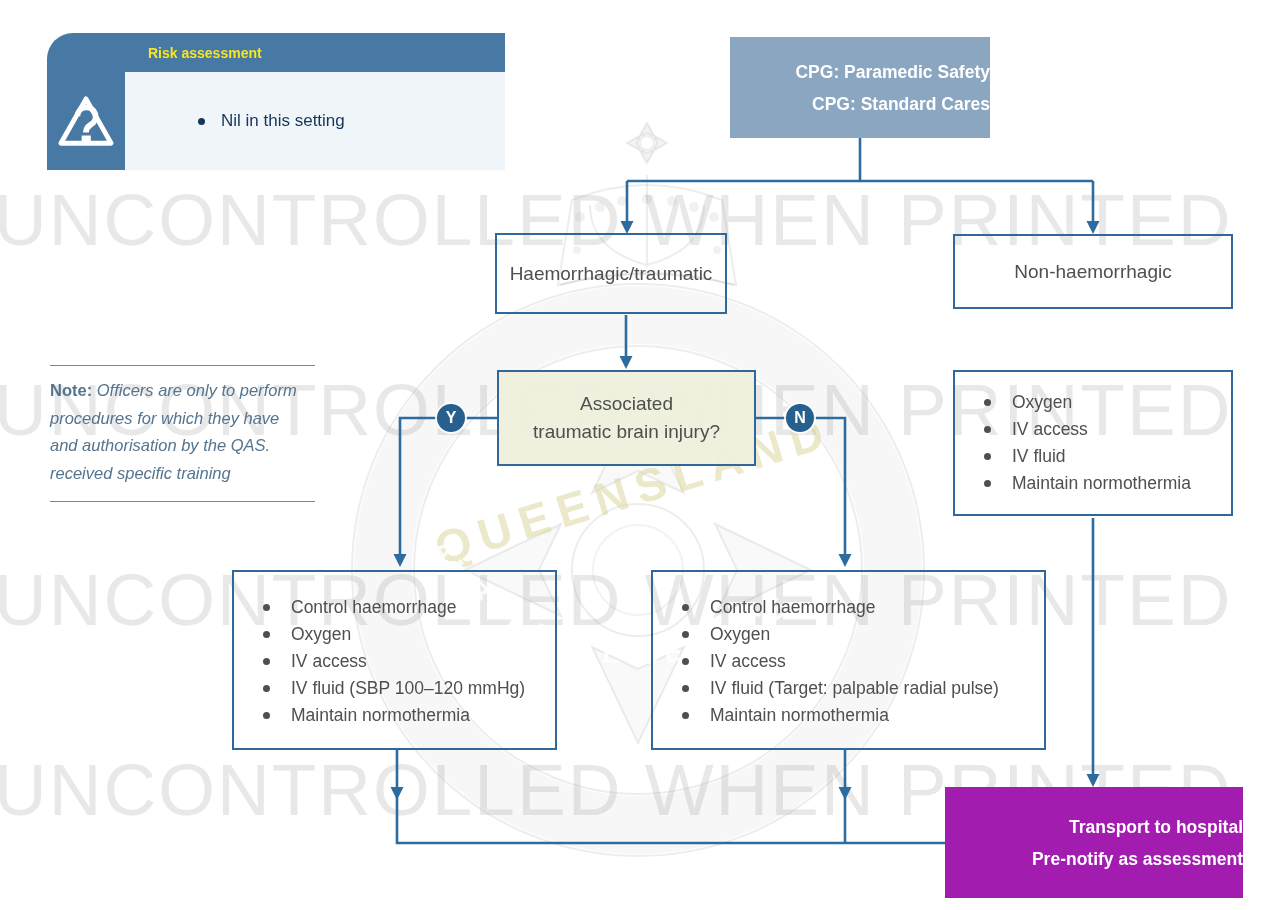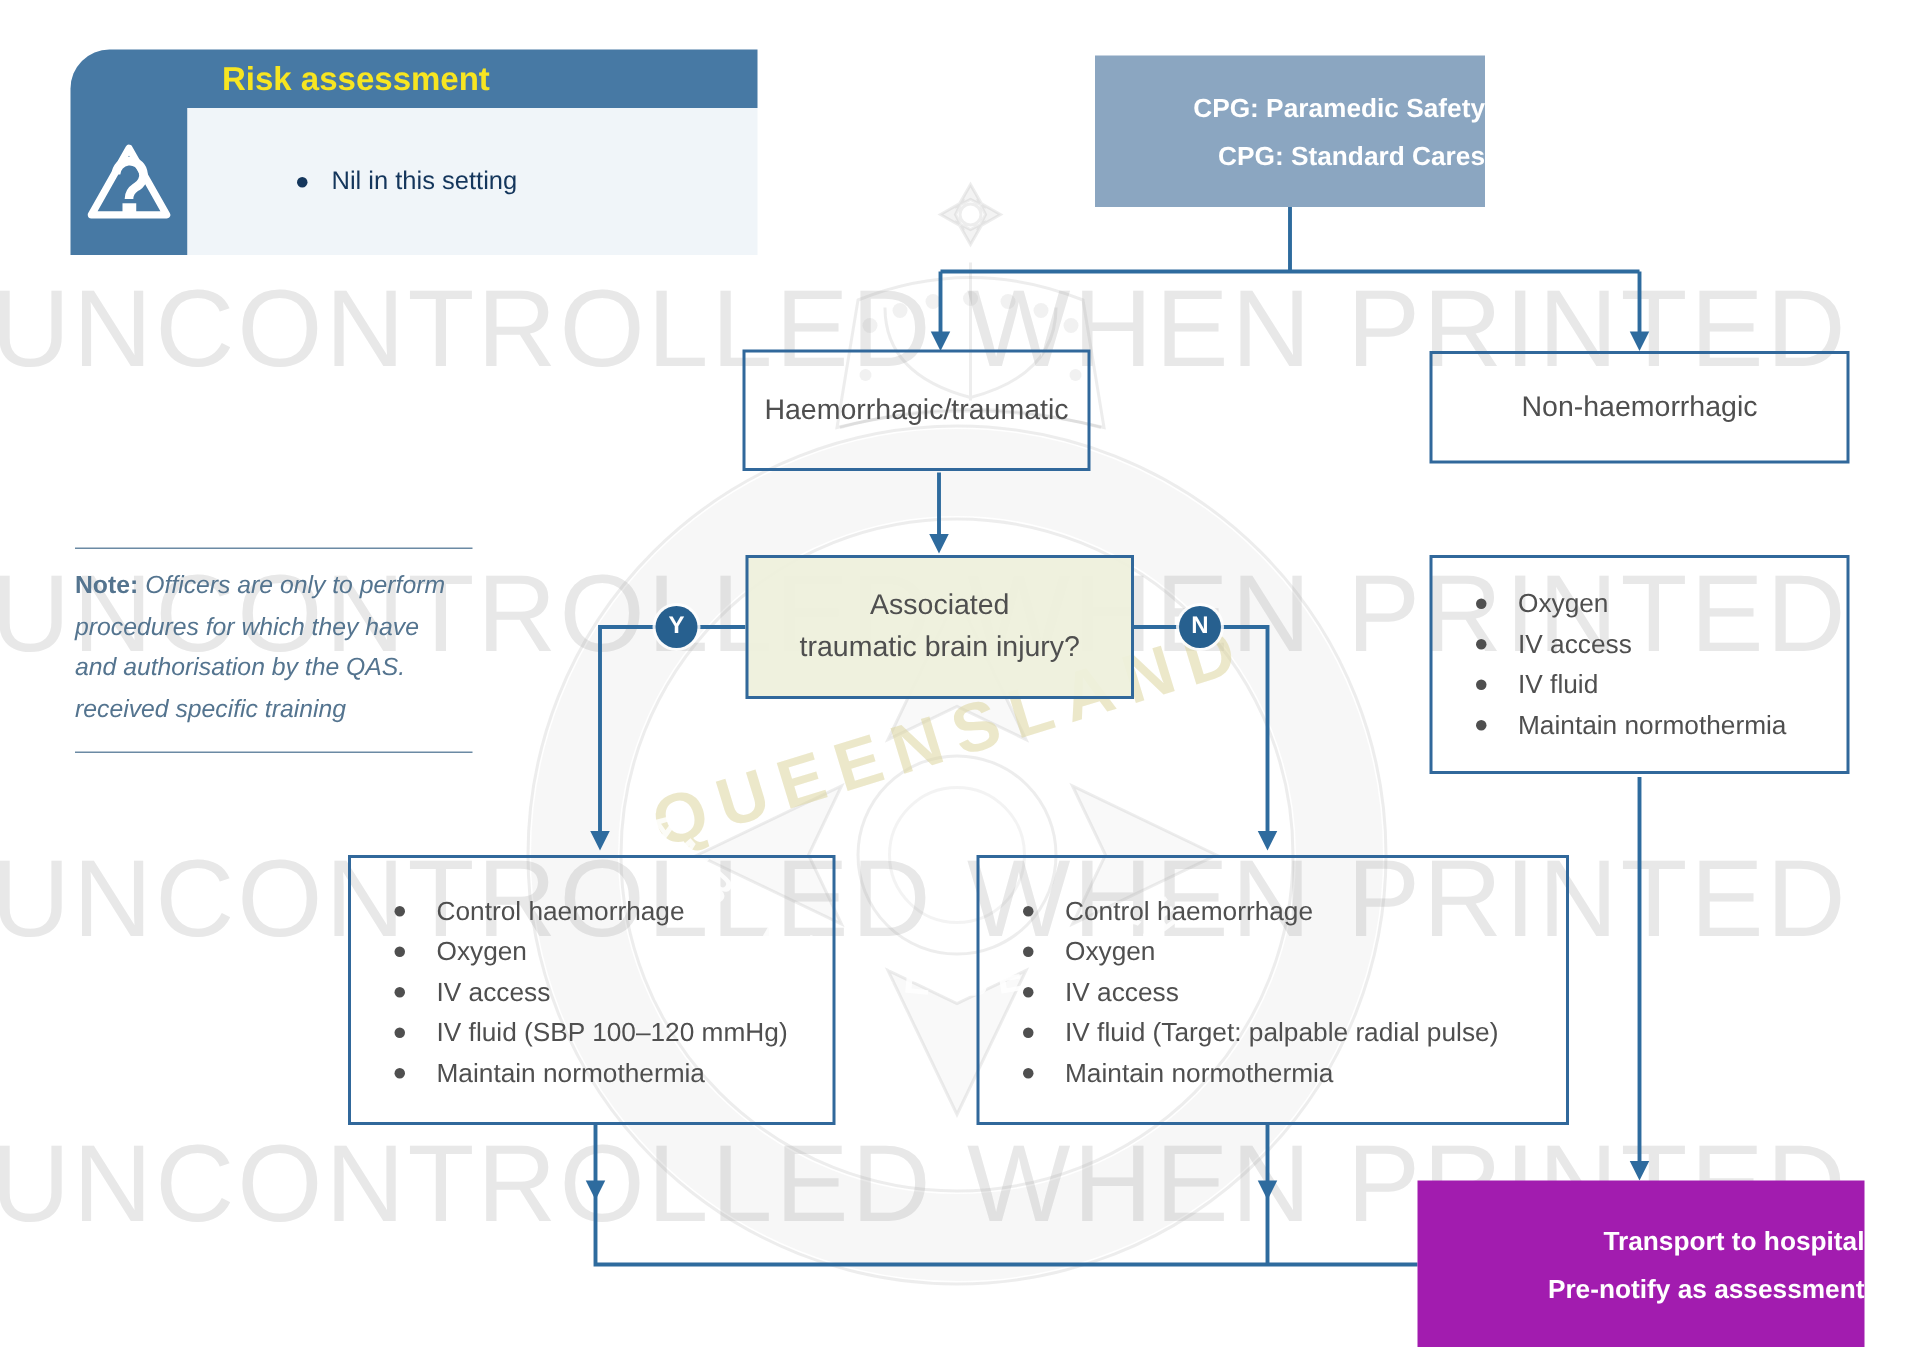--- a/index.html
+++ b/index.html
@@ -29,21 +29,21 @@
   .bullets li .dot{position:absolute;left:29px;top:10px;width:7px;height:7px;border-radius:50%;
                    background:#4f4f4f;}
   
   .yn{position:absolute;width:28px;height:28px;border-radius:50%;background:#27608f;
       color:#fff;font-weight:bold;font-size:16px;display:flex;align-items:center;justify-content:center;
       box-shadow:0 0 0 2px rgba(255,255,255,0.85);}
   
   .risk{position:absolute;left:47px;top:33px;width:458px;height:137px;}
   .risk .hdr{position:absolute;left:0;top:0;right:0;height:39px;background:#4779a4;
              border-top-left-radius:26px;display:flex;align-items:center;}
-  .risk .hdr span{margin-left:101px;color:#f7e521;font-weight:bold;font-size:22px;text-align:center;}
+  .risk .hdr span{margin-left:101px;color:#f7e521;font-weight:bold;font-size:14px;text-align:center;}
   .risk .side{position:absolute;left:0;top:39px;width:78px;height:98px;background:#4779a4;}
   .risk .body{position:absolute;left:78px;top:39px;right:0;height:98px;background:#f0f5f9;
               display:flex;align-items:center;padding-left:46px;}
   .risk .body .item{position:relative;padding-left:50px;font-size:17px;color:#14365c;}
   .risk .body .item .dot{position:absolute;left:27px;top:7px;width:7px;height:7px;border-radius:50%;background:#14365c;}
   
   .note{position:absolute;left:50px;top:365px;width:265px;
         border-top:1.5px solid #6b8aa4;border-bottom:1.5px solid #6b8aa4;
         padding:11px 0 14px 0;color:#54748f;font-size:16.5px;line-height:27.5px;font-style:italic;}
   .note b{font-style:normal;font-weight:bold;}

